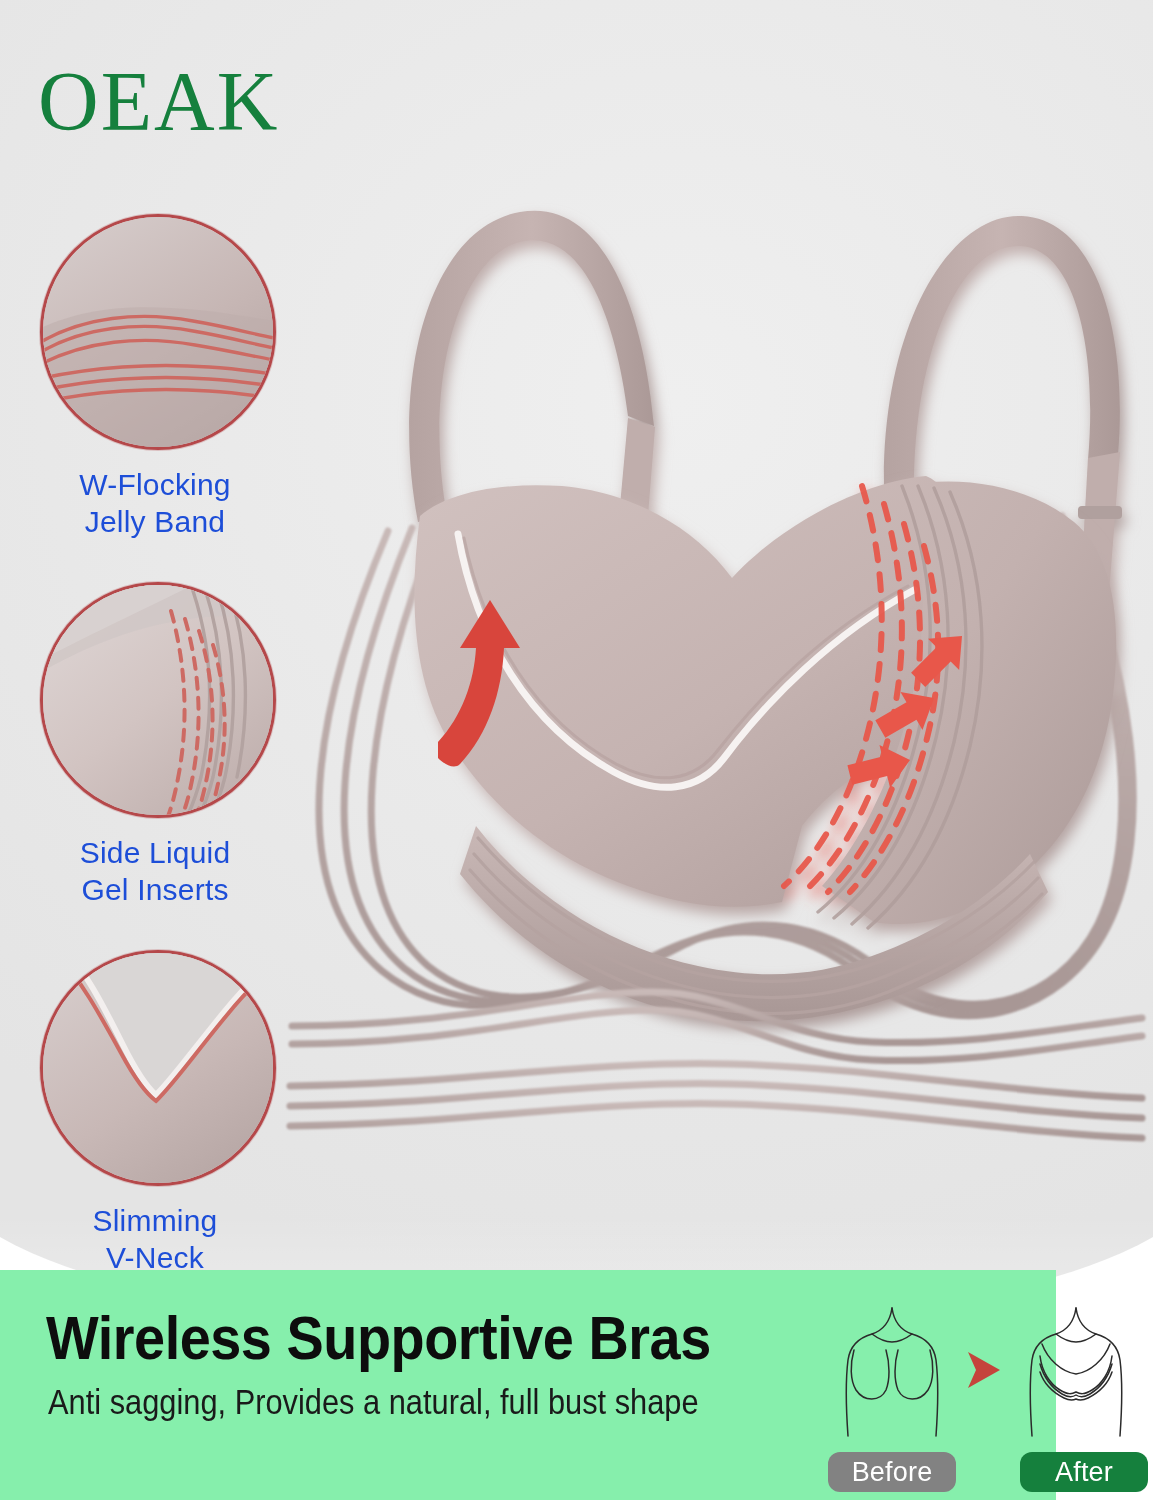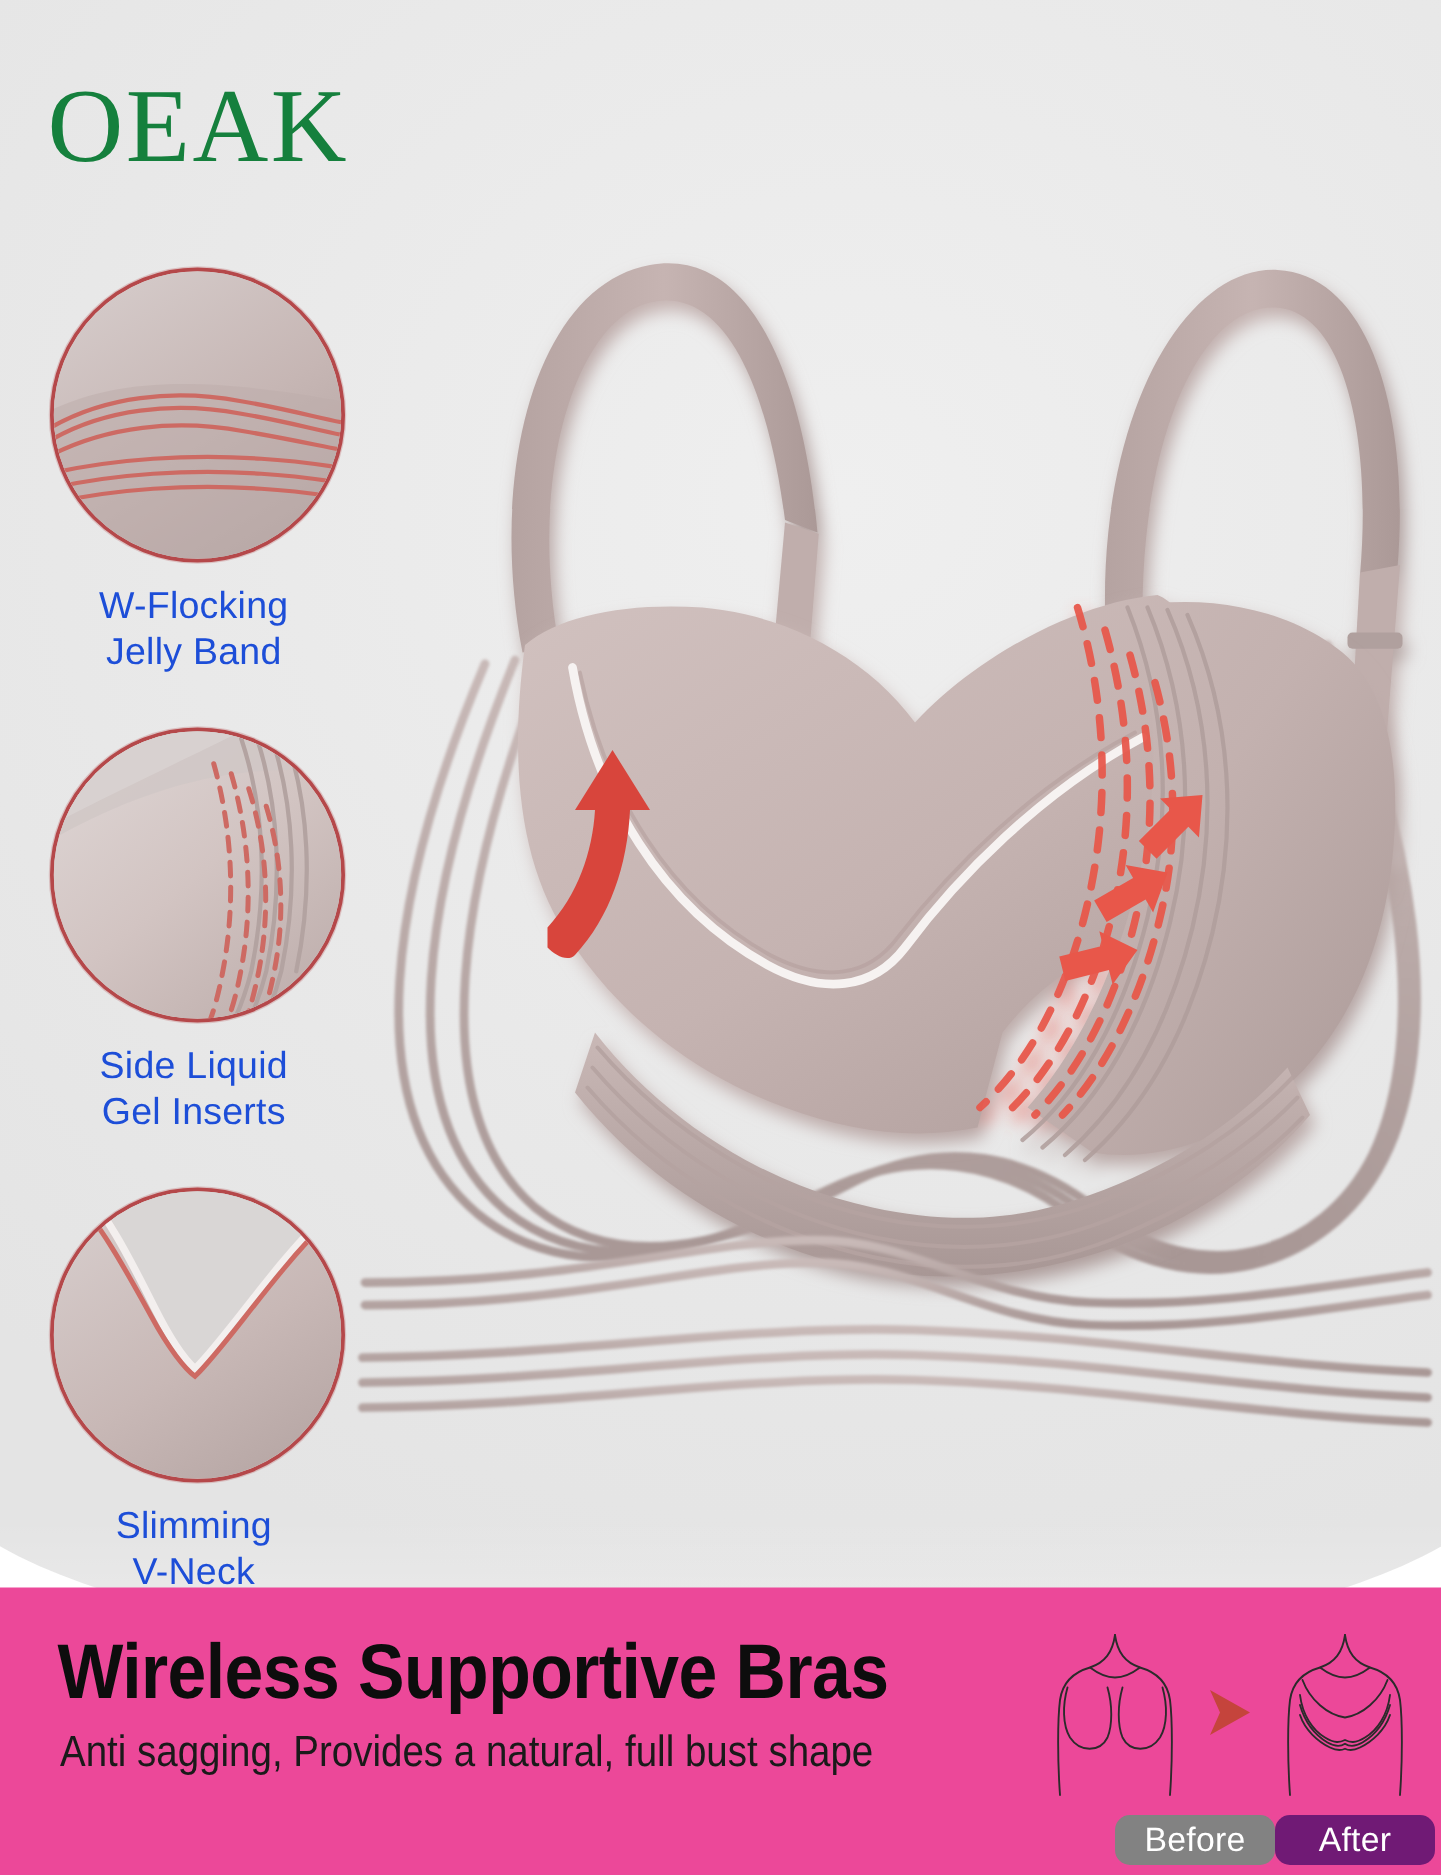--- a/index.html
+++ b/index.html
@@ -56,21 +56,21 @@
     margin-top:16px;
     font-size:30px;line-height:37px;
     color:#1d4ed8;letter-spacing:.2px;
   }
 
   
   .product{position:absolute;left:262px;top:186px;width:900px;height:1060px;}
   .product svg{display:block;width:900px;height:1060px;}
 
   
-  .bottom{position:absolute;left:0;bottom:0;width:1153px;height:230px;background:#ec4899;text-align:center;}
+  .bottom{position:absolute;left:0;bottom:0;width:1056px;height:230px;background:#86efac;text-align:center;}
   .headline{
     position:absolute;left:46px;top:36px;
     font-family:"Liberation Sans Narrow","Liberation Sans",sans-serif;
     font-weight:700;
     font-size:62px;line-height:64px;
     color:#0d0d0d;
     letter-spacing:-0.5px;
     transform:scaleX(.90);transform-origin:left center;
     white-space:nowrap;
   }
@@ -78,28 +78,28 @@
     position:absolute;left:48px;top:112px;
     font-size:35px;line-height:40px;
     color:#1a1a1a;
     transform:scaleX(.88);transform-origin:left center;
     white-space:nowrap;
   }
 
   
   .ba{position:absolute;left:828px;top:1300px;width:320px;height:200px;}
   .ba svg{display:block;width:320px;height:148px;}
-  .pill-row{position:absolute;left:0;top:152px;width:320px;display:flex;justify-content:flex-end;}
+  .pill-row{position:absolute;left:0;top:152px;width:320px;display:flex;justify-content:space-between;}
   .pill{
     width:128px;height:40px;border-radius:12px;
     display:flex;align-items:center;justify-content:center;
     color:#fff;font-size:27px;letter-spacing:.2px;
   }
   .pill.before{background:#828282;}
-  .pill.after{background:#701a75;}
+  .pill.after{background:#15803d;}
 </style>
 </head>
 <body>
 
 <div class="stage">
 
   <div class="gray-panel"></div>
 
   <div class="logo">OEAK</div>
 

